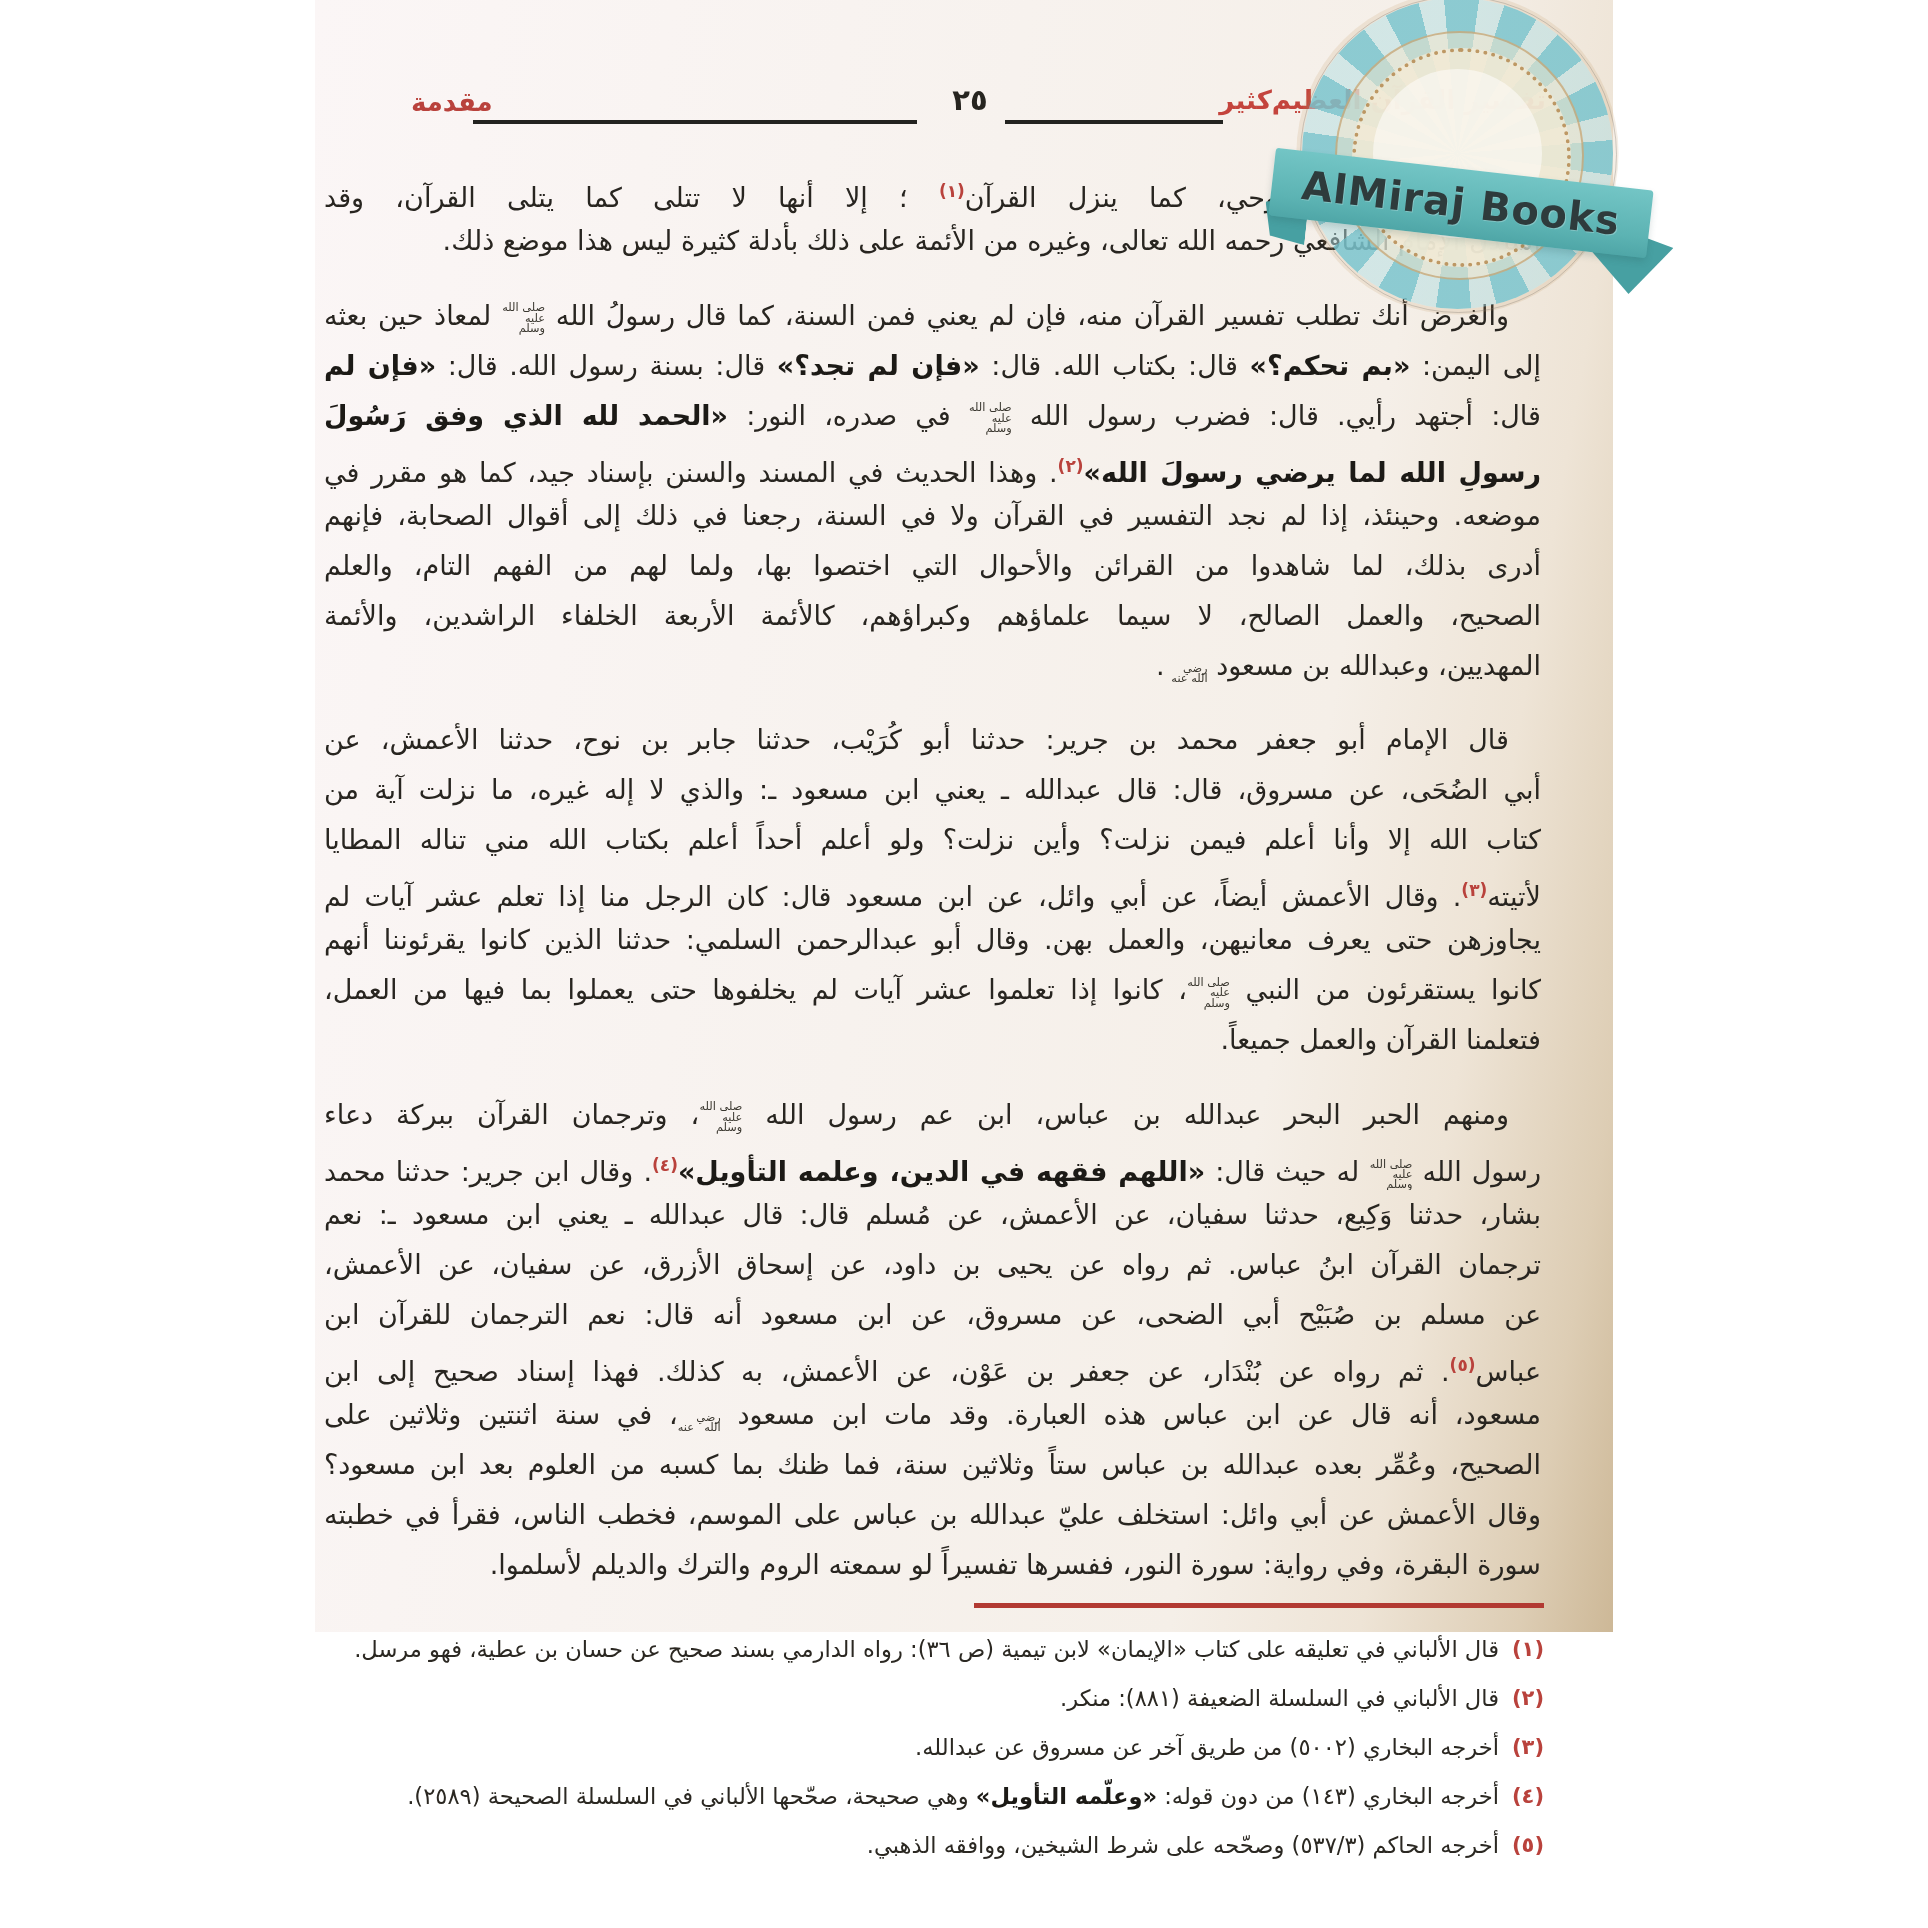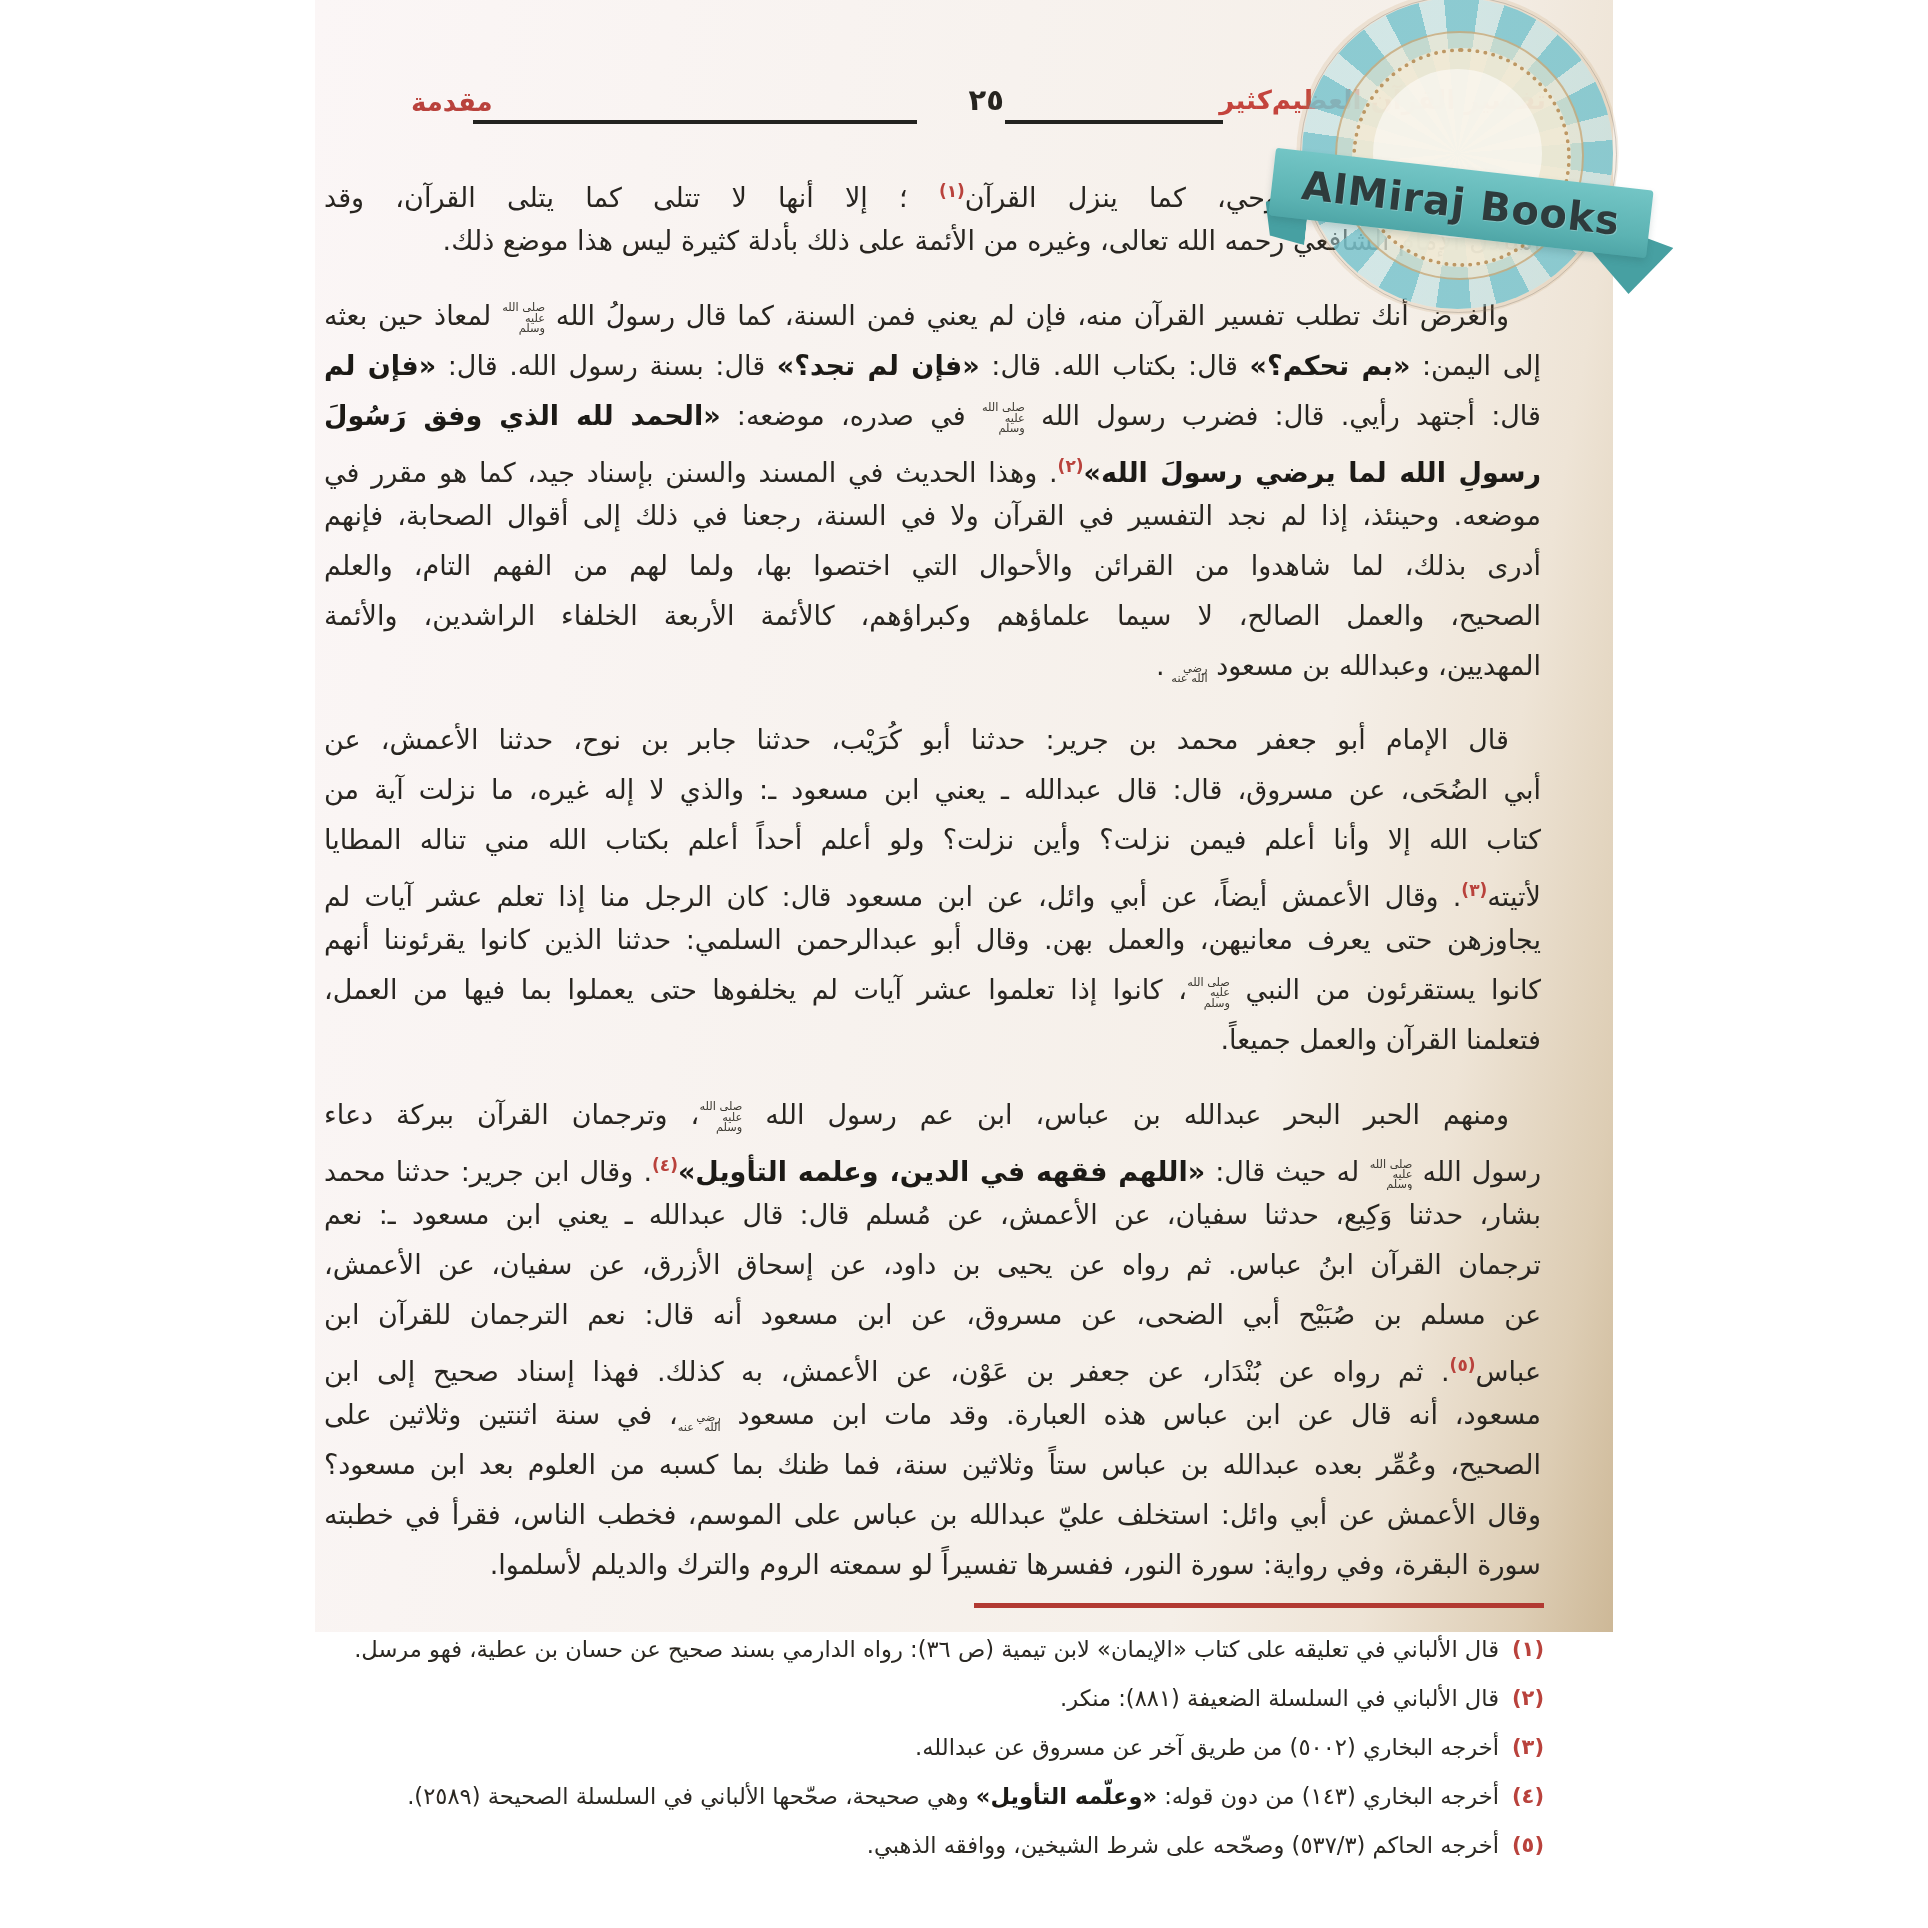--- a/index.html
+++ b/index.html
@@ -6,21 +6,21 @@
     font-family:"DejaVu Sans",sans-serif;}
   
   .page{position:absolute;left:315px;top:0;width:1298px;height:1632px;
     background:linear-gradient(100deg,#fbf6f6 0%,#f7f2ee 45%,#f5efe8 72%,#eee4d6 84%,#ddcdb4 94%,#cdb897 100%);}
   
   .hdr-red{position:absolute;color:#b9423c;font-weight:bold;font-size:26px;top:87px;white-space:nowrap;}
   #hdr-section{left:96px;}
   .hdr-rule{position:absolute;top:120px;height:3.8px;background:#232320;}
   #rule-left{left:158px;width:444px;}
   #rule-right{left:690px;width:218px;}
-  #hdr-num{position:absolute;left:621px;top:83px;width:68px;text-align:right;
+  #hdr-num{position:absolute;left:621px;top:83px;width:68px;text-align:center;
     font-size:29px;font-weight:bold;color:#26241f;}
   #hdr-title{position:absolute;left:932px;top:85px;width:299px;display:flex;direction:rtl;
     justify-content:space-between;color:#c4443d;font-weight:bold;font-size:26px;white-space:nowrap;}
   
   .content{position:absolute;top:166px;right:72px;width:1217px;direction:rtl;
     color:#282520;font-size:27px;}
   .para + .para{margin-top:24.5px;}
   .line{height:50px;line-height:50px;text-align:justify;text-align-last:justify;overflow:hidden;}
   .line.last{text-align-last:right;}
   .para.indent .line.first{padding-right:32px;}
@@ -73,21 +73,21 @@
   </div>
 
   <div class="content" id="body-content">
       <div class="para">
         <div class="line first"><span>أيضاً تنزل عليه بالوحي، كما ينزل القرآن</span><span class="seg-sup">(١)</span><span> ؛ إلا أنها لا تتلى كما يتلى القرآن، وقد</span></div>
         <div class="line last"><span>استدل الإمام الشافعي رحمه الله تعالى، وغيره من الأئمة على ذلك بأدلة كثيرة ليس هذا موضع ذلك.</span></div>
       </div>
       <div class="para indent">
         <div class="line first"><span>والغرض أنك تطلب تفسير القرآن منه، فإن لم يعني فمن السنة، كما قال رسولُ الله </span><span class="seg-hon">صلى الله عليه وسلم</span><span> لمعاذ حين بعثه</span></div>
         <div class="line"><span>إلى اليمن: </span><span class="seg-b">«بم تحكم؟»</span><span> قال: بكتاب الله. قال: </span><span class="seg-b">«فإن لم تجد؟»</span><span> قال: بسنة رسول الله. قال: </span><span class="seg-b">«فإن لم تجد؟»</span></div>
-        <div class="line"><span>قال: أجتهد رأيي. قال: فضرب رسول الله </span><span class="seg-hon">صلى الله عليه وسلم</span><span> في صدره، موضعه: </span><span class="seg-b">«الحمد لله الذي وفق رَسُولَ</span></div>
+        <div class="line"><span>قال: أجتهد رأيي. قال: فضرب رسول الله </span><span class="seg-hon">صلى الله عليه وسلم</span><span> في صدره، النور: </span><span class="seg-b">«الحمد لله الذي وفق رَسُولَ</span></div>
         <div class="line"><span class="seg-b">رسولِ الله لما يرضي رسولَ الله»</span><span class="seg-sup">(٢)</span><span>. وهذا الحديث في المسند والسنن بإسناد جيد، كما هو مقرر في</span></div>
         <div class="line"><span>موضعه. وحينئذ، إذا لم نجد التفسير في القرآن ولا في السنة، رجعنا في ذلك إلى أقوال الصحابة، فإنهم</span></div>
         <div class="line"><span>أدرى بذلك، لما شاهدوا من القرائن والأحوال التي اختصوا بها، ولما لهم من الفهم التام، والعلم</span></div>
         <div class="line"><span>الصحيح، والعمل الصالح، لا سيما علماؤهم وكبراؤهم، كالأئمة الأربعة الخلفاء الراشدين، والأئمة</span></div>
         <div class="line last"><span>المهديين، وعبدالله بن مسعود </span><span class="seg-hon">رضي الله عنه</span><span>.</span></div>
       </div>
       <div class="para indent">
         <div class="line first"><span>قال الإمام أبو جعفر محمد بن جرير: حدثنا أبو كُرَيْب، حدثنا جابر بن نوح، حدثنا الأعمش، عن</span></div>
         <div class="line"><span>أبي الضُحَى، عن مسروق، قال: قال عبدالله ـ يعني ابن مسعود ـ: والذي لا إله غيره، ما نزلت آية من</span></div>
         <div class="line"><span>كتاب الله إلا وأنا أعلم فيمن نزلت؟ وأين نزلت؟ ولو أعلم أحداً أعلم بكتاب الله مني تناله المطايا</span></div>

